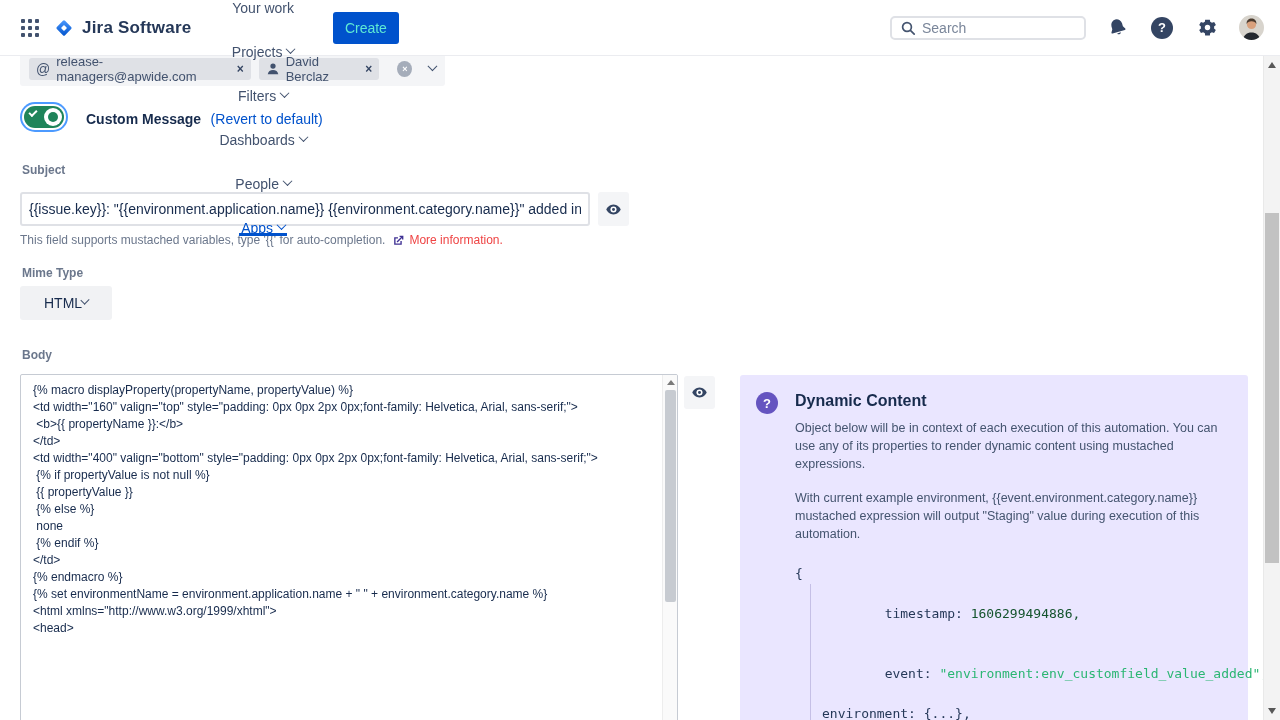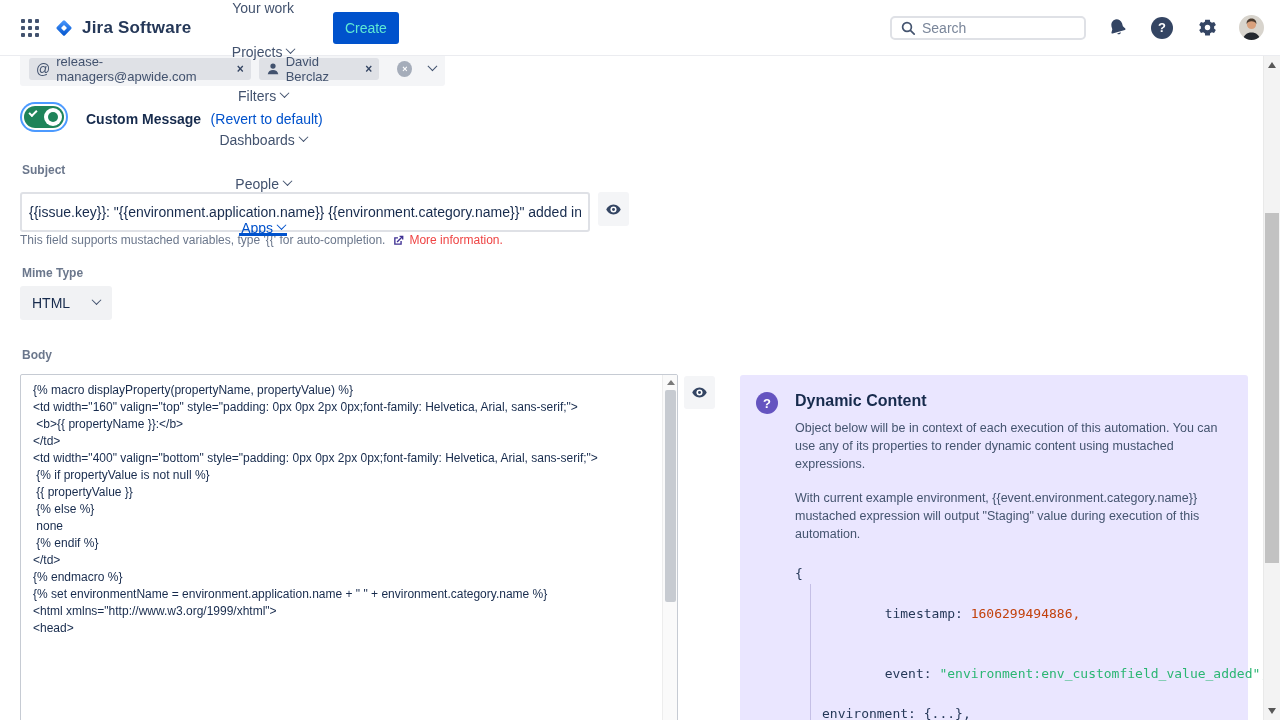--- a/index.html
+++ b/index.html
@@ -50,33 +50,33 @@
   .toggle-row { position:absolute; left:24px; top:106px; display:flex; align-items:flex-end; gap:22px; }
   .toggle { position:relative; width:40px; height:22px; border-radius:12px; background:#1F845A; cursor:pointer;
             box-shadow:0 0 0 2px #fff, 0 0 0 4px #4C9AFF; }
   .toggle .check { position:absolute; left:5px; top:4px; width:8px; height:5px; border-left:2px solid #fff;
                    border-bottom:2px solid #fff; transform:rotate(-45deg); }
   .toggle .knob { position:absolute; right:2px; top:2px; width:18px; height:18px; border-radius:50%; background:#fff; }
   .toggle .knob::after { content:""; position:absolute; left:4px; top:4px; width:10px; height:10px; border-radius:50%; background:#1F845A; }
   .toggle-label { font-size:14px; font-weight:600; color:#172B4D; }
   .revert-link { font-size:14px; color:#0052CC; cursor:pointer; font-weight:400; margin-left:5px; }
 
-  .subject-input { position:absolute; left:20px; top:192px; width:570px; height:40px; border:2px solid #DFE1E6;
+  .subject-input { position:absolute; left:20px; top:192px; width:570px; height:34px; border:2px solid #DFE1E6;
                    border-radius:3px; padding:0 7px; font-size:14px; color:#172B4D; font-family:inherit; background:#fff; }
   .eye-btn { position:absolute; width:31px; height:34px; background:#F4F5F7; border:none; border-radius:3px;
              display:flex; align-items:center; justify-content:center; cursor:pointer; }
   .eye-1 { left:598px; top:192px; }
   .eye-2 { left:684px; top:376px; height:33px; }
 
   .helper { position:absolute; left:20px; top:233px; font-size:12px; color:#6B778C; display:flex; align-items:center; gap:4px; }
   .helper .morelink { color:#ef4444; font-weight:400; cursor:pointer;text-align:right; }
   .ext-ic { margin-left:3px; }
 
   .mime-select { position:absolute; left:20px; top:286px; width:92px; height:34px; background:#F1F2F4; border-radius:3px;
-                 display:flex; align-items:center; padding:0 12px; cursor:pointer; font-size:14px; color:#172B4D; }
+                 display:flex; align-items:center; padding:0 24px; cursor:pointer; font-size:14px; color:#172B4D; }
   .mime-select .chev { color:#42526E; margin-left:auto; }
 
   .body-editor { position:absolute; left:20px; top:374px; width:658px; height:360px; background:#fff;
                  border:1px solid #C6CBD3; border-radius:2px; padding:7px 30px 7px 12px; overflow:hidden; cursor:text; }
   .body-text { font-size:12px; line-height:17px; color:#172B4D; white-space:pre-wrap; overflow-wrap:break-word; }
   .ta-scroll { position:absolute; right:0; top:0; bottom:0; width:15px; background:#FAFAFA; border-left:1px solid #EDEDED; }
   .ta-up { position:absolute; top:5px; left:4px; width:0; height:0; border-left:4px solid transparent;
            border-right:4px solid transparent; border-bottom:5px solid #7A7A7A; }
   .ta-thumb { position:absolute; left:2px; top:15px; width:11px; height:212px; background:#C7CBD1; border-radius:2px; cursor:grab; }
 
@@ -85,21 +85,21 @@
            padding:17px 24px 0 55px; }
   .panel-qicon { position:absolute; left:16px; top:17px; width:22px; height:22px; border-radius:50%; background:#6554C0;
                  color:#fff; font-weight:700; font-size:13px; display:flex; align-items:center; justify-content:center; }
   .panel-title { font-size:16px; font-weight:600; color:#172B4D; }
   .panel p { margin-top:10px; font-size:12.5px; line-height:17.8px; color:#44546F; }
   .panel p + p { margin-top:17px; }
   .codeblock { margin-top:20px; font-family:"DejaVu Sans Mono","Liberation Mono",monospace; font-size:13px;
                line-height:20px; color:#253858; }
   .cl { white-space:pre; }
   .cl.ind { margin-left:15px; border-left:1px solid #C5BFE6; padding-left:11px; }
-  .tok-num { color:#c2410c; }
+  .tok-num { color:#14532d; }
   .tok-str { color:#2BB673; }
 
   
   .page-scroll { position:absolute; right:0; top:56px; width:17px; height:664px; background:#F3F3F3; border-left:1px solid #E9E9E9; }
   .ps-up { position:absolute; top:6px; left:4px; width:0; height:0; border-left:4.5px solid transparent;
            border-right:4.5px solid transparent; border-bottom:6px solid #575757; }
   .ps-down { position:absolute; bottom:6px; left:4px; width:0; height:0; border-left:4.5px solid transparent;
              border-right:4.5px solid transparent; border-top:6px solid #575757; }
   .ps-thumb { position:absolute; left:1px; top:157px; width:14px; height:350px; background:#C2C2C2; cursor:grab; }
 

